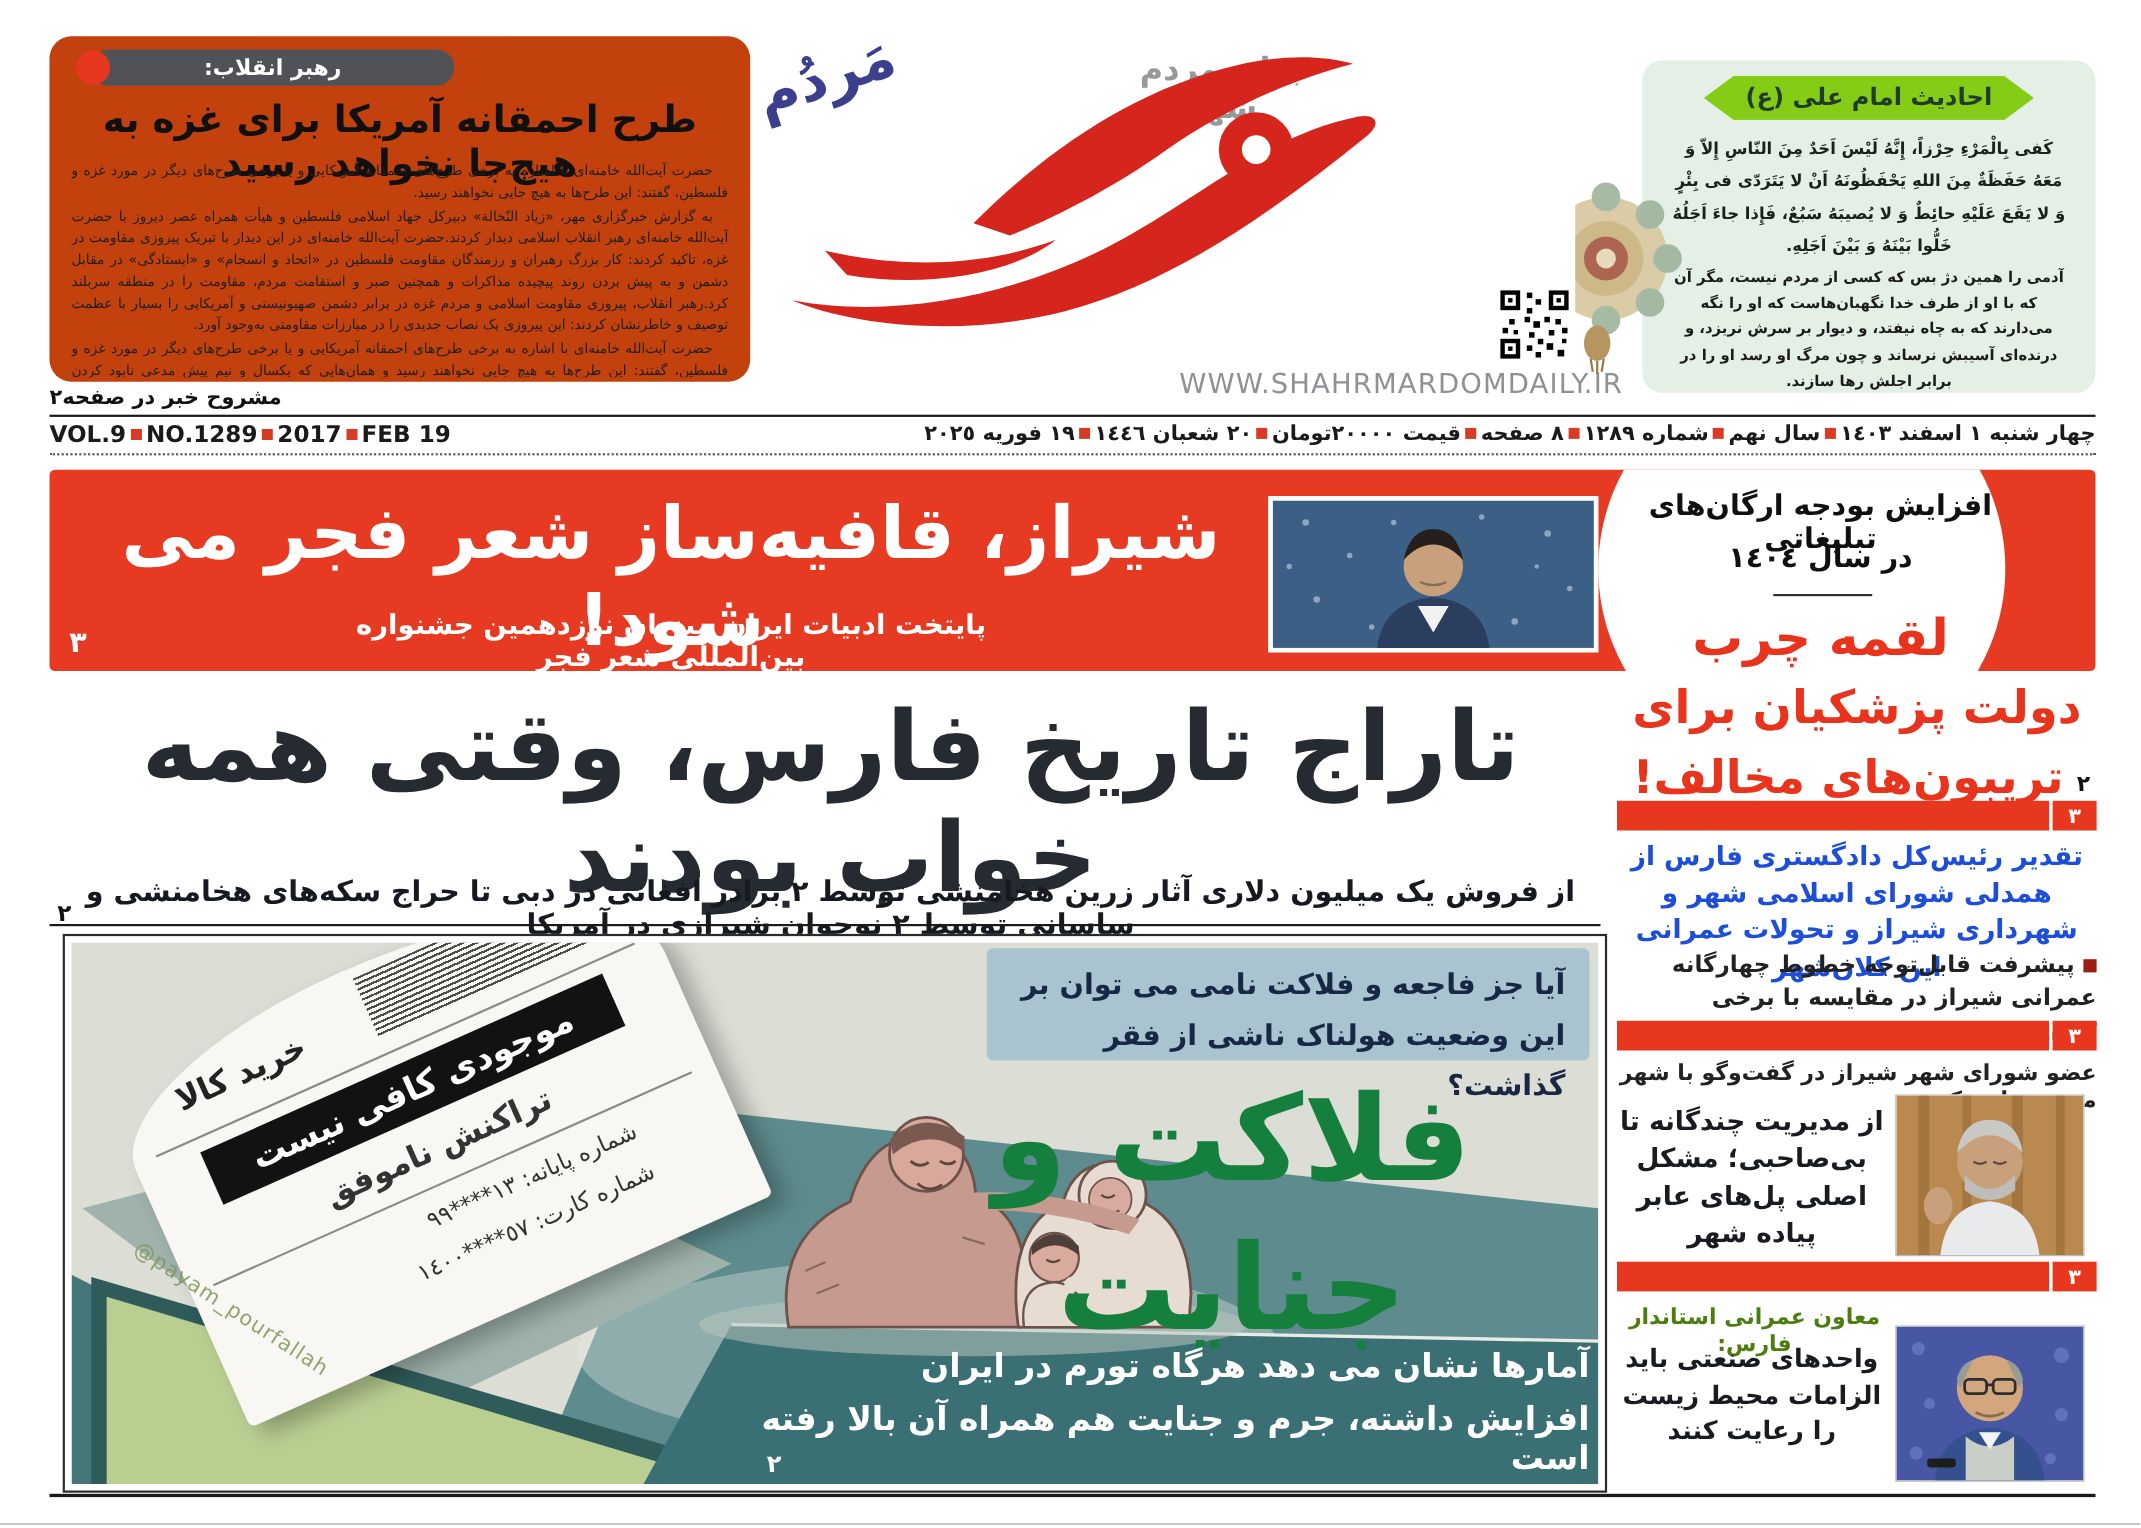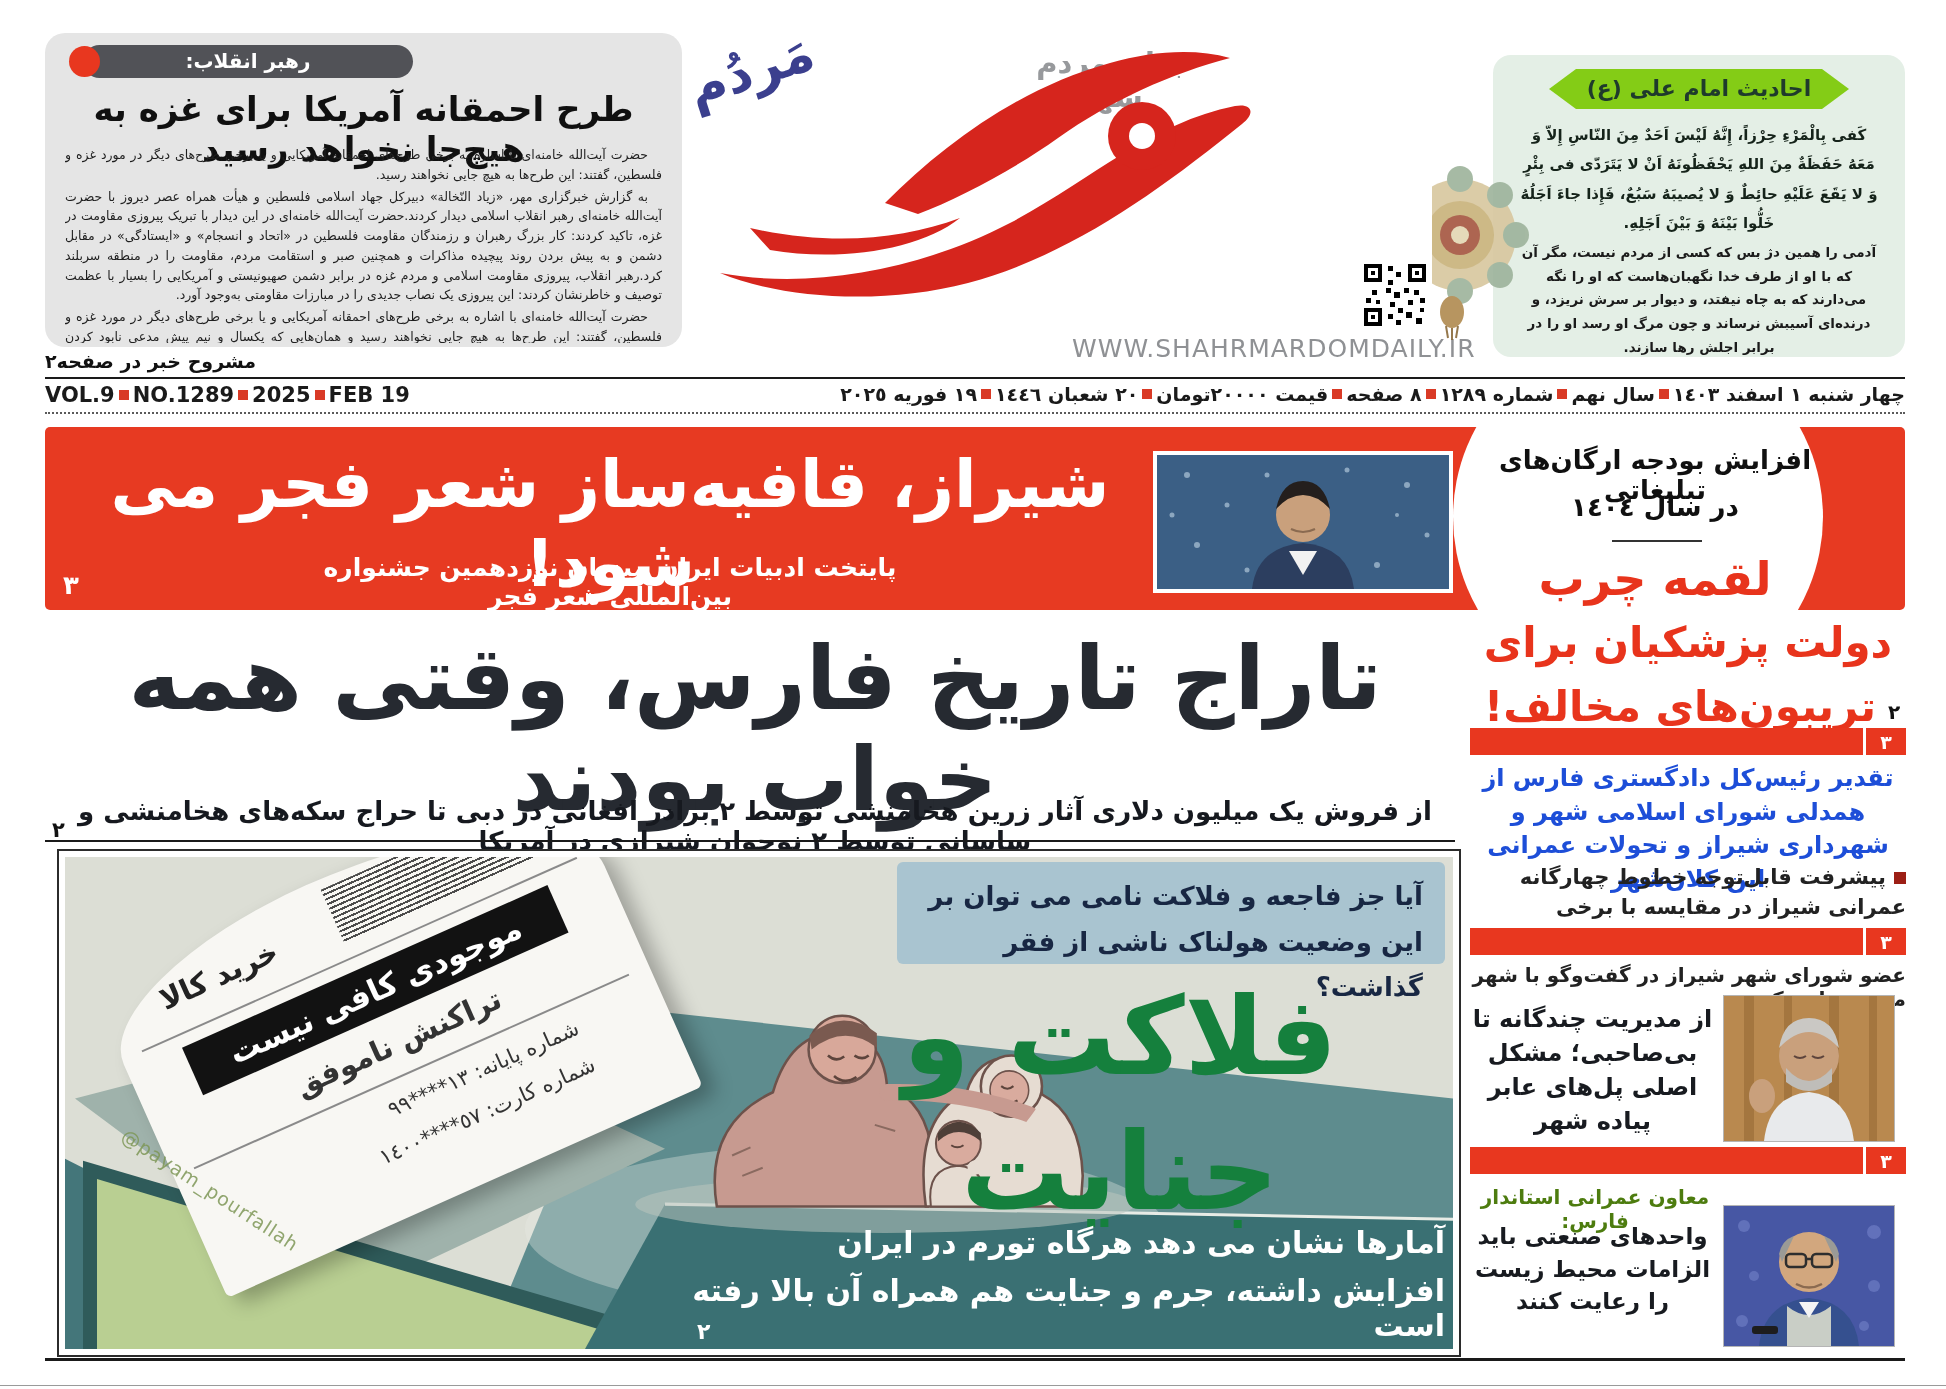--- a/index.html
+++ b/index.html
@@ -20,21 +20,21 @@
   .sbullet{display:inline-block;width:12px;height:12px;background:#9c1f15;margin-left:8px;}
   .photo-frame{border:1px solid #b5b5b5;background:#fff;}
   .barcode{background:repeating-linear-gradient(180deg,#2e2e2e 0 2px,transparent 2px 5px);}
   .divline{border-top:2px solid #8a8a8a;}
 </style>
 </head>
 <body>
 
 <div class="page rtl">
 
-  <div class="abs" style="left:45px;top:33px;width:637px;height:314px;background:#e5e5e5;border-radius:20px;overflow:hidden;">
+  <div class="abs" style="left:45px;top:33px;width:637px;height:314px;background:#c2410c;border-radius:20px;overflow:hidden;">
     <div class="abs b ctr" style="left:38px;top:12px;width:330px;height:33px;background:#515257;border-radius:17px;color:#fff;
                 font-size:20px;line-height:33px;z-index:2;">
       <span>رهبر انقلاب:</span>
       <span class="abs" style="left:-14px;top:1px;width:31px;height:31px;border-radius:50%;background:#e8371f;"></span>
     </div>
     <div class="abs b ctr" style="left:16px;top:56px;width:605px;font-size:34px;color:#101010;">طرح احمقانه آمریکا برای غزه به هیچ‌جا نخواهد رسید</div>
     <div class="abs" style="left:20px;top:112px;width:597px;height:198px;font-size:12.5px;line-height:1.58;color:#1f1f1f;
                 text-align:justify;overflow:hidden;">
       <p style="margin:0 0 2px;text-indent:14px;">حضرت آیت‌الله خامنه‌ای با اشاره به برخی طرح‌های احمقانه آمریکایی و یا برخی طرح‌های دیگر در مورد غزه و فلسطین، گفتند: این طرح‌ها به هیچ جایی نخواهند رسید.</p>
       <p style="margin:0 0 2px;text-indent:14px;">به گزارش خبرگزاری مهر، «زیاد النّخالة» دبیرکل جهاد اسلامی فلسطین و هیأت همراه عصر دیروز با حضرت آیت‌الله خامنه‌ای رهبر انقلاب اسلامی دیدار کردند.حضرت آیت‌الله خامنه‌ای در این دیدار با تبریک پیروزی مقاومت در غزه، تاکید کردند: کار بزرگ رهبران و رزمندگان مقاومت فلسطین در «اتحاد و انسجام» و «ایستادگی» در مقابل دشمن و به پیش بردن روند پیچیده مذاکرات و همچنین صبر و استقامت مردم، مقاومت را در منطقه سربلند کرد.رهبر انقلاب، پیروزی مقاومت اسلامی و مردم غزه در برابر دشمن صهیونیستی و آمریکایی را بسیار با عظمت توصیف و خاطرنشان کردند: این پیروزی یک نصاب جدیدی را در مبارزات مقاومتی به‌وجود آورد.</p>
@@ -116,21 +116,21 @@
       </g>
     </svg>
   </div>
 
   <div class="abs rule" style="left:45px;top:377px;width:1860px;height:2px;"></div>
   <div class="abs ltr b" style="left:45px;top:383px;display:flex;align-items:center;font-size:21px;color:#1a1a1a;">
     <span>VOL.9</span>
       <span class="sq"></span>
     <span>NO.1289</span>
       <span class="sq"></span>
-    <span>2025</span>
+    <span>2017</span>
       <span class="sq"></span>
     <span>FEB 19</span>
   </div>
   <div class="abs rtl b" style="right:41px;top:383px;display:flex;align-items:center;font-size:19px;color:#1a1a1a;">
     <span>چهار شنبه ١ اسفند ١٤٠٣</span>
       <span class="sq"></span>
     <span>سال نهم</span>
       <span class="sq"></span>
     <span>شماره ١٢٨٩</span>
       <span class="sq"></span>

